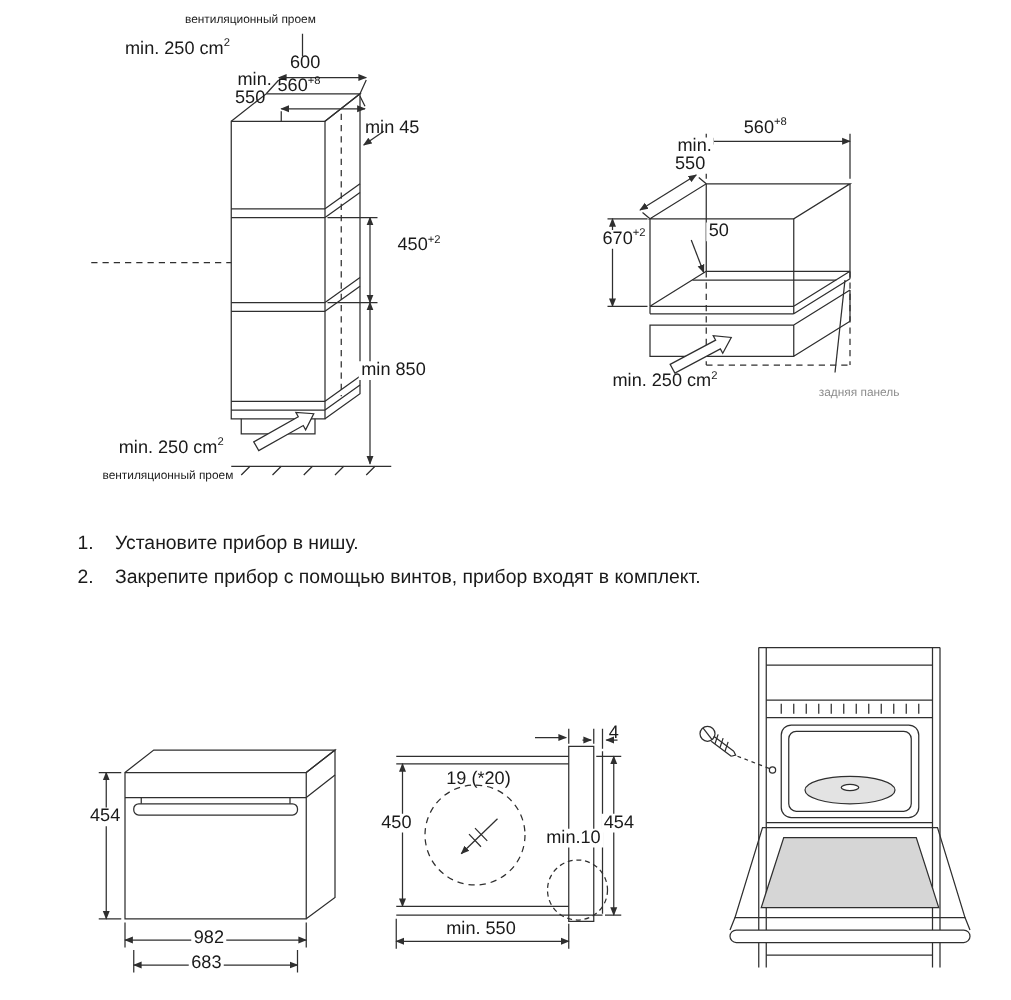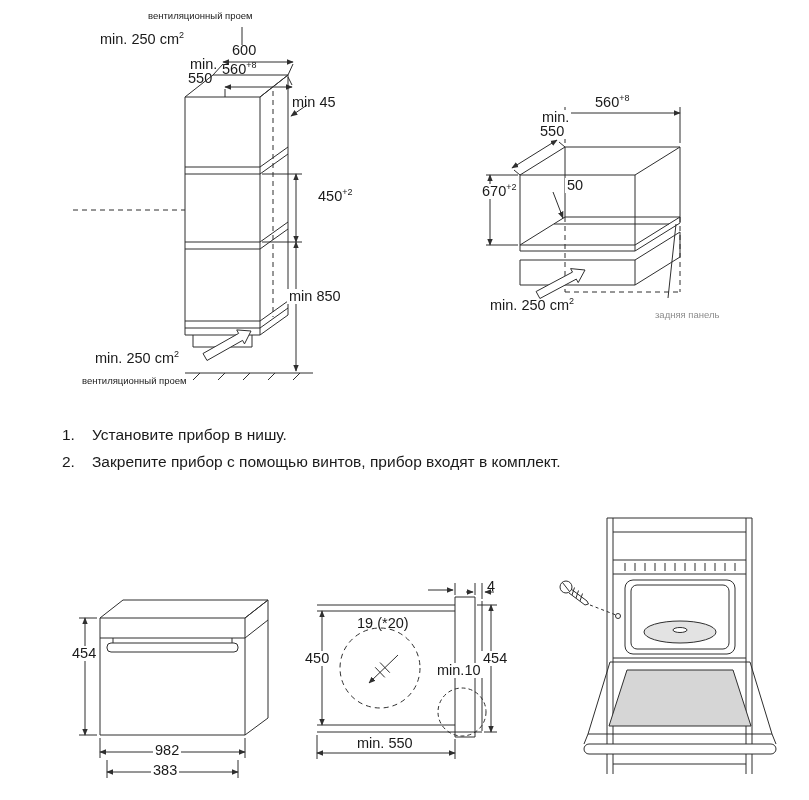--- a/index.html
+++ b/index.html
@@ -188,21 +188,21 @@
       <span>Установите прибор в нишу.</span>
     </div>
     <div class="row">
       <span class="num">2.</span>
       <span>Закрепите прибор с помощью винтов, прибор входят в комплект.</span>
     </div>
   </div>
 
   <div class="lbl bg" style="left:70px;  top:646px;">454</div>
   <div class="lbl bg" style="left:153px; top:743px;">982</div>
-  <div class="lbl bg" style="left:151px; top:763px;">383</div>
+  <div class="lbl bg" style="left:151px; top:763px;">683</div>
 
   <div class="lbl" style="left:357px; top:616px;">19 (*20)</div>
   <div class="lbl" style="left:487px; top:579px;">4</div>
   <div class="lbl bg" style="left:303px; top:651px;">450</div>
   <div class="lbl bg" style="left:481px; top:651px;">454</div>
   <div class="lbl bg" style="left:393px; top:663px;margin-left:42px;">min.10</div>
   <div class="lbl" style="left:357px; top:736px;">min. 550</div>
 
 </div>
 

